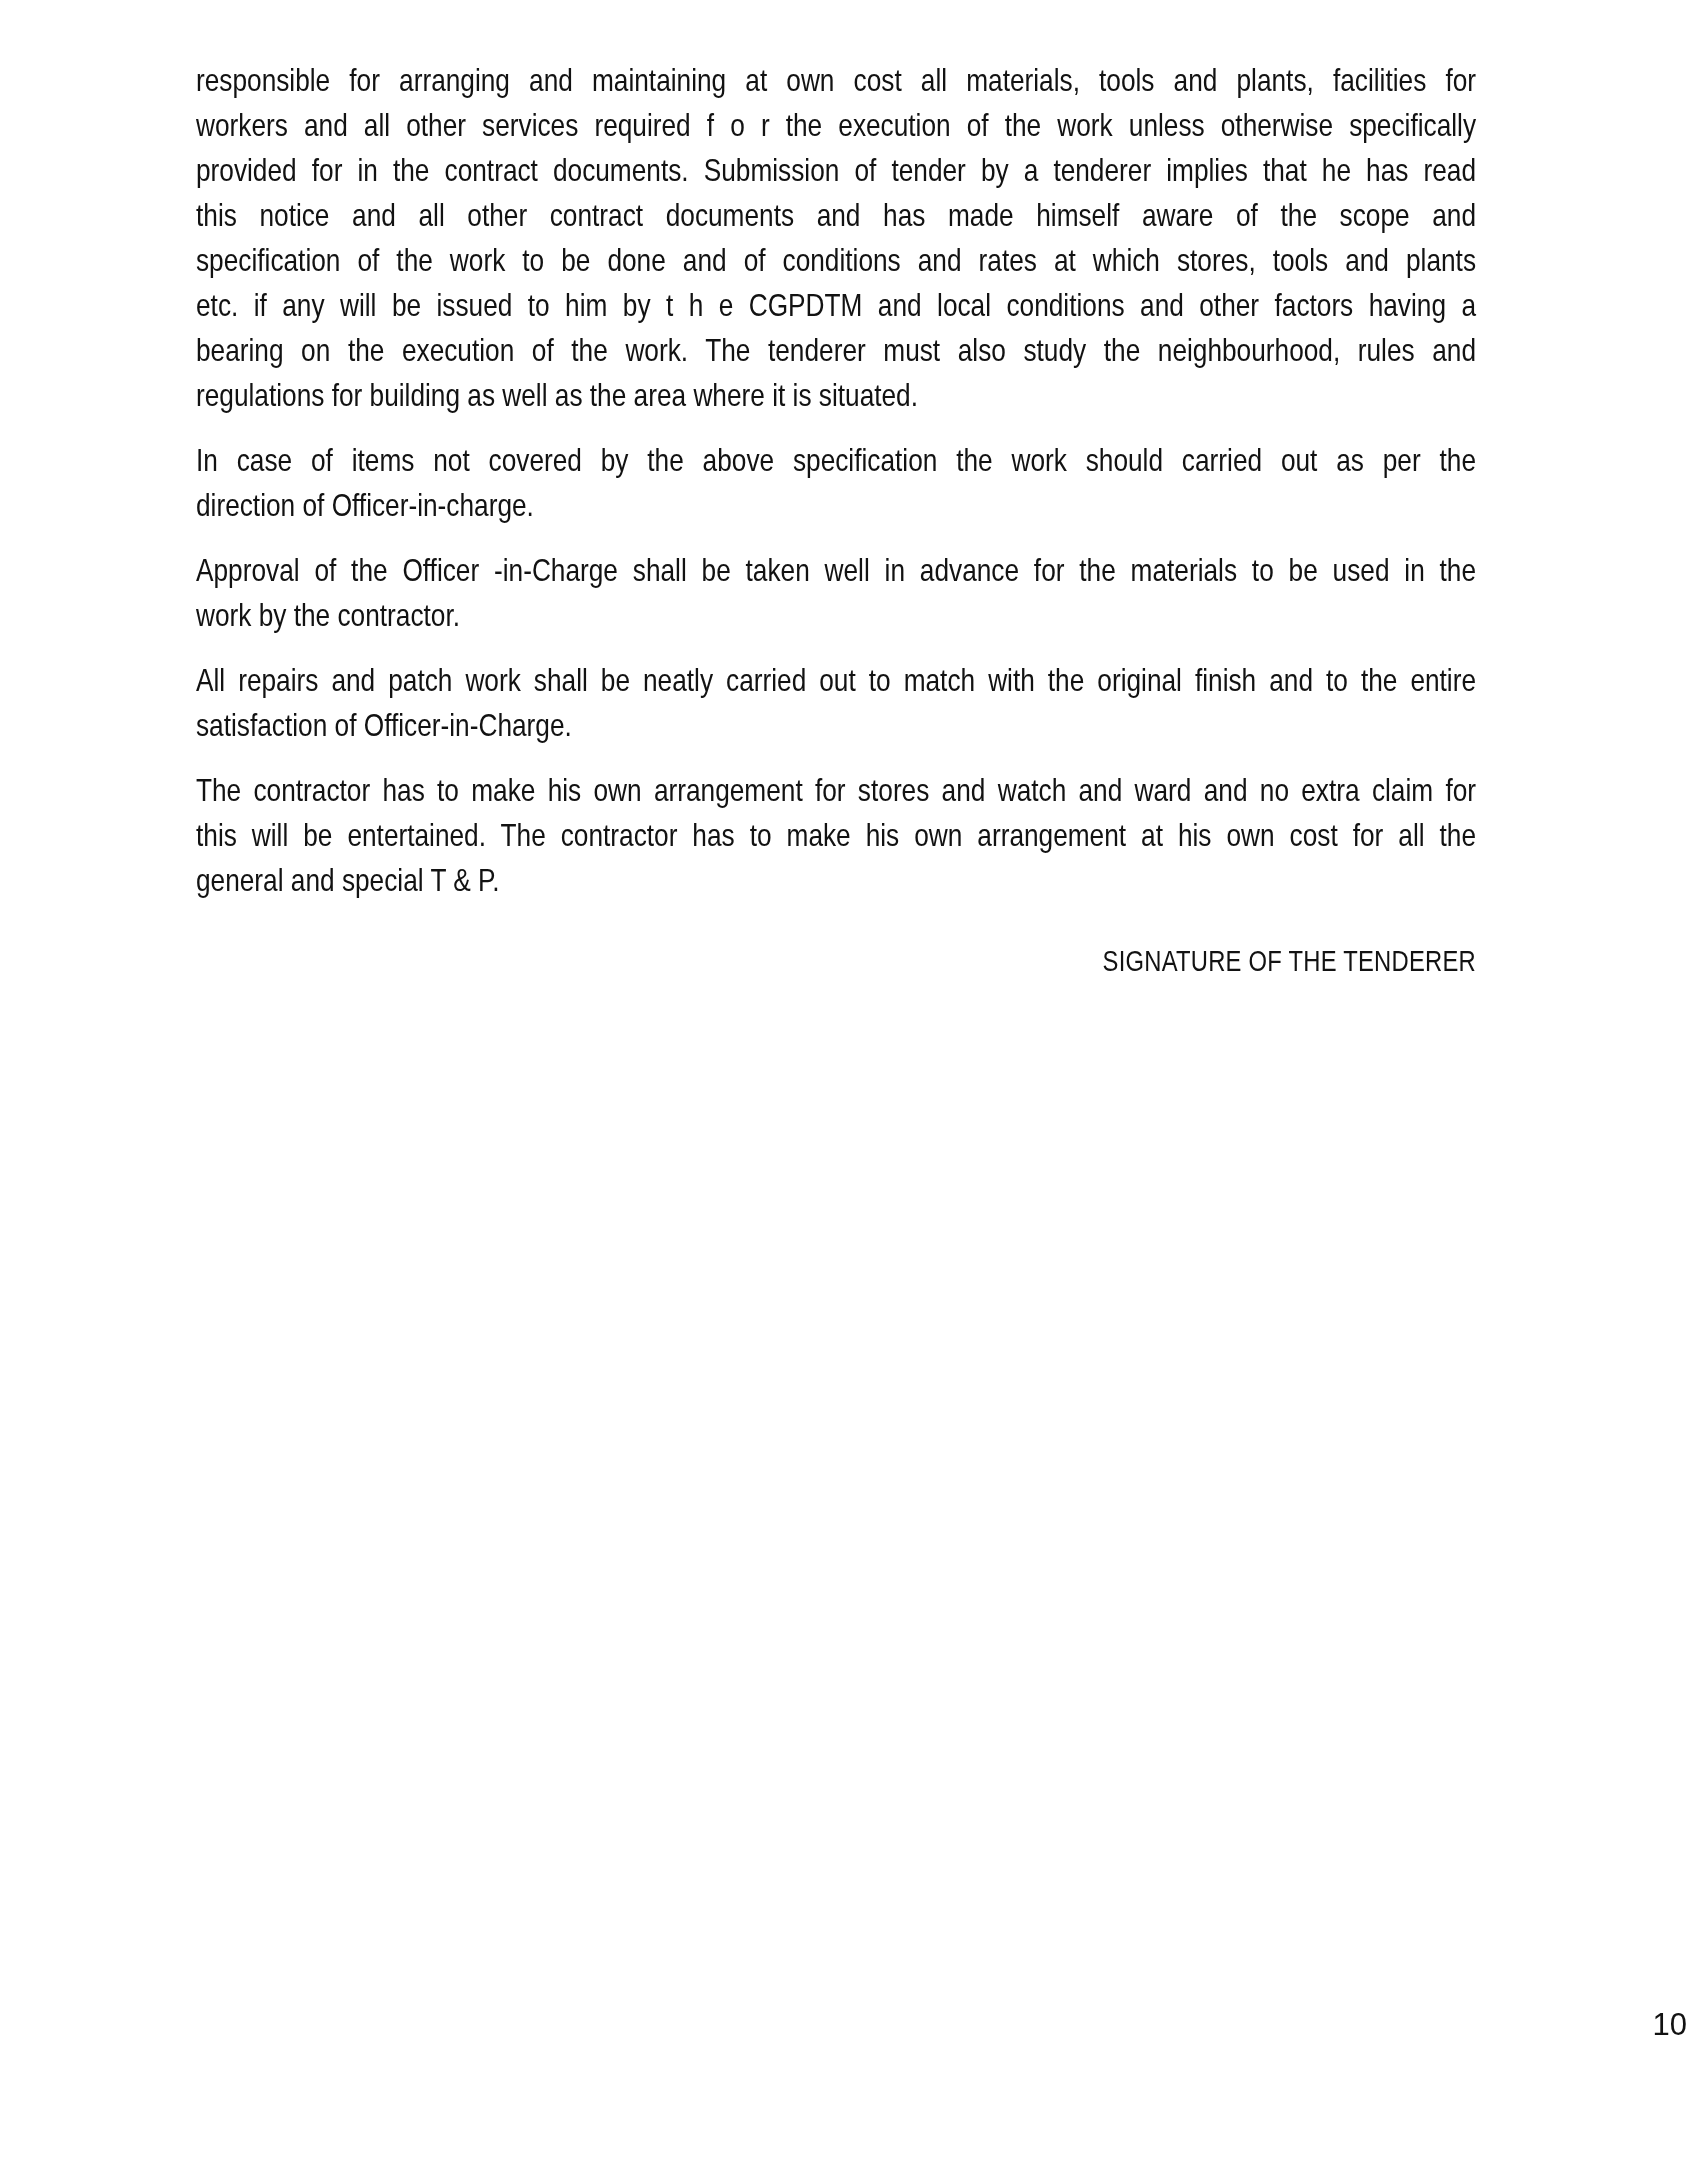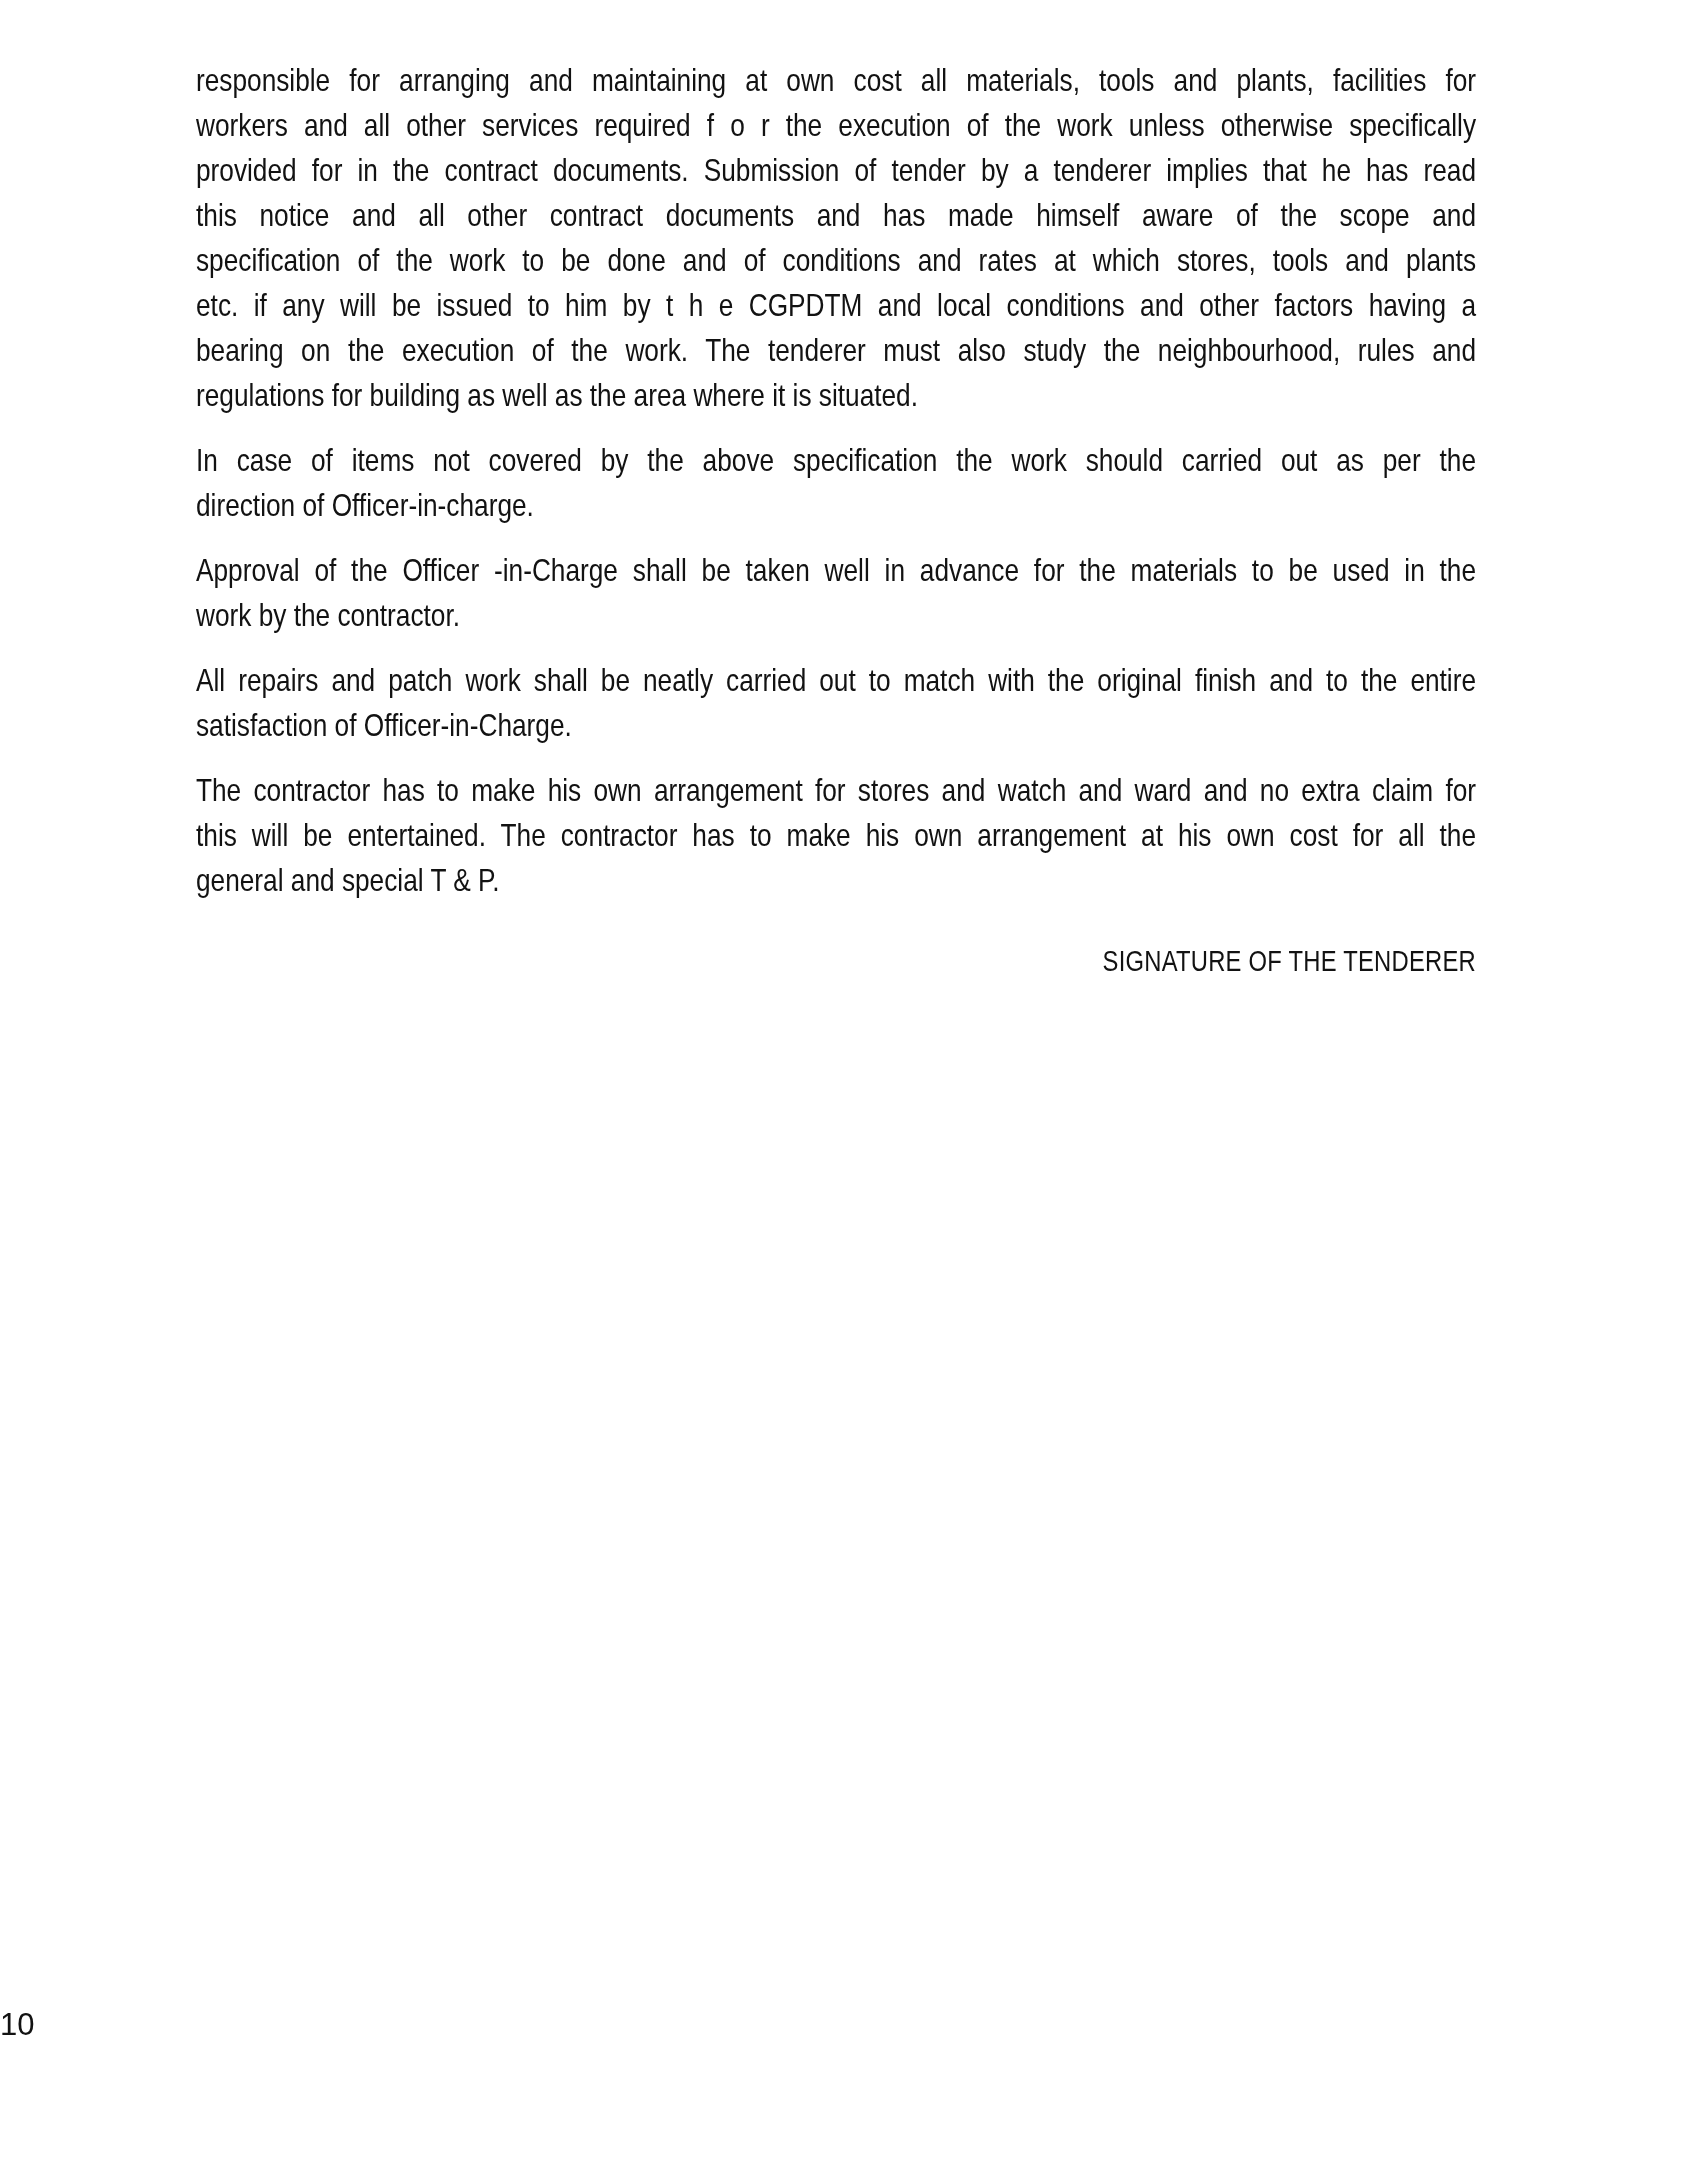--- a/index.html
+++ b/index.html
@@ -31,21 +31,21 @@
     margin: 36px 0 0 0;
     text-align: right;
     font-size: 29px;
     letter-spacing: 0.3px;
   }
   .page-number {
     position: absolute;
     top: 2007px;
     left: 0;
     width: 100%;
-    text-align: left;
+    text-align: right;
     font-size: 31px;
   }
 </style>
 </head>
 <body>
 
 <div class="page" style="background: rgb(255, 255, 255); color: rgb(18, 18, 18);">
   <div class="content">
     <div class="para">
         <div class="line">responsible for arranging and maintaining at own cost all materials, tools and plants, facilities for</div>

